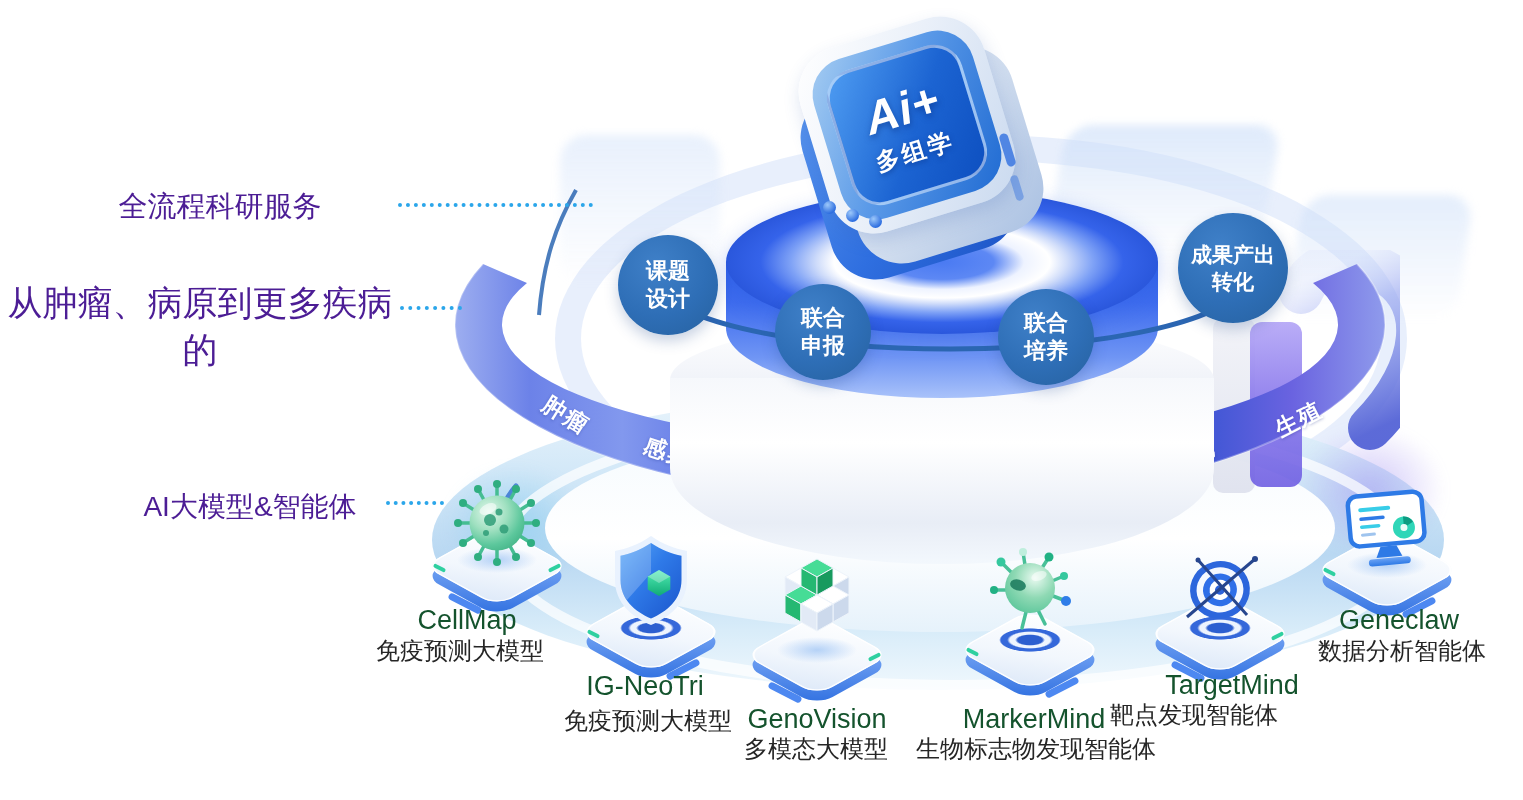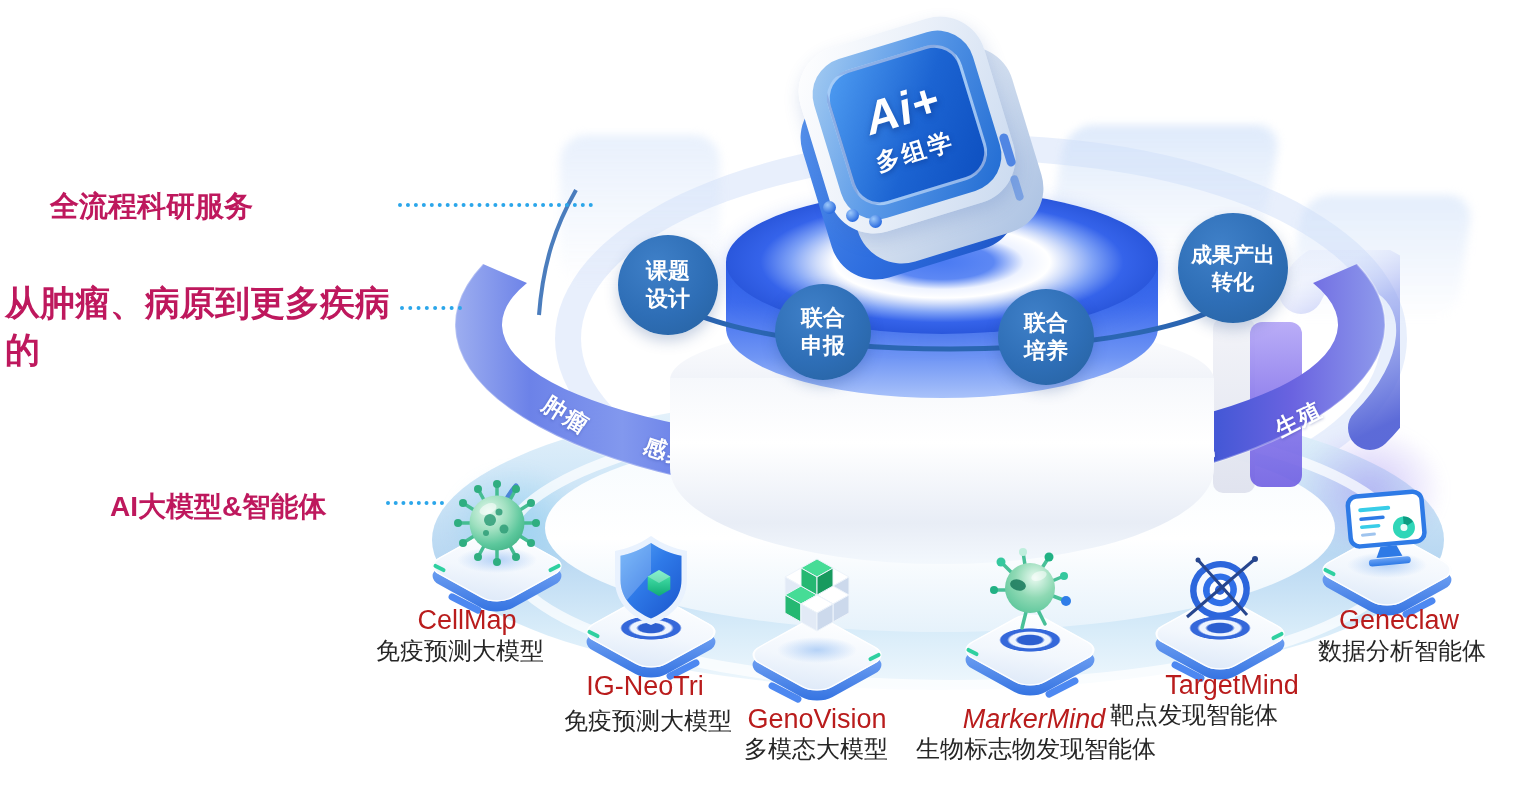--- a/index.html
+++ b/index.html
@@ -102,25 +102,25 @@
   .ped-strip.l{left:30px;top:92px;transform:rotate(27deg);}
   .ped-strip.r{left:94px;top:92px;transform:rotate(-27deg);}
   .ped-green{position:absolute;width:13px;height:4px;border-radius:2px;background:#2fd0a0;}
   .ped-green.l{left:16px;top:58px;transform:rotate(27deg);}
   .ped-green.r{left:131px;top:58px;transform:rotate(-27deg);}
   .pad{z-index:11;width:88px;height:34px;border-radius:50%;
     background:radial-gradient(closest-side,#2d5fd0 0% 28%,#eef4fe 34% 46%,#3568da 52% 66%,rgba(255,255,255,0) 70%);}
   .glow{z-index:11;width:80px;height:26px;border-radius:50%;
     background:radial-gradient(closest-side,rgba(165,200,245,.8),rgba(165,200,245,0));}
   .agent-icon{z-index:12;}
-  .agent-name{z-index:13;width:260px;text-align:center;font-size:27px;line-height:32px;color:#b91c1c;}
+  .agent-name{z-index:13;width:260px;text-align:center;font-size:27px;line-height:32px;color:#14532d;}
   .agent-desc{z-index:13;width:300px;text-align:center;font-size:24px;line-height:30px;color:#262626;}
 
   
-  .llabel{z-index:14;color:#be185d;font-weight:bold;}
+  .llabel{z-index:14;color:#4c1d95;font-weight:normal;text-align:center;}
   .l1{left:50px;top:188px;width:340px;font-size:29px;line-height:36px;}
   .l2{left:5px;top:279px;width:390px;font-size:35px;line-height:47px;}
   .l3{left:110px;top:490px;width:280px;font-size:28px;line-height:34px;}
   .dots{z-index:14;border-top:4px dotted #2ba6ea;height:0;}
   .dt1{left:398px;top:203px;width:195px;}
   .dt2{left:400px;top:306px;width:62px;}
   .dt3{left:386px;top:501px;width:58px;}
 </style>
 </head>
 <body>
@@ -438,21 +438,21 @@
       <rect x="34" y="84" width="42" height="7" rx="3.5" fill="url(#mg6)"></rect>
     </g>
   </svg>
 
   <div class="abs agent-name" style="left:337px;top:604px;">CellMap</div>
   <div class="abs agent-desc" style="left:310px;top:636px;">免疫预测大模型</div>
   <div class="abs agent-name" style="left:515px;top:670px;">IG-NeoTri</div>
   <div class="abs agent-desc" style="left:498px;top:706px;">免疫预测大模型</div>
   <div class="abs agent-name" style="left:687px;top:703px;">GenoVision</div>
   <div class="abs agent-desc" style="left:666px;top:734px;">多模态大模型</div>
-  <div class="abs agent-name" style="left:904px;top:703px;font-style:italic;">MarkerMind</div>
+  <div class="abs agent-name" style="left:904px;top:703px;">MarkerMind</div>
   <div class="abs agent-desc" style="left:886px;top:734px;">生物标志物发现智能体</div>
   <div class="abs agent-name" style="left:1102px;top:669px;">TargetMind</div>
   <div class="abs agent-desc" style="left:1044px;top:700px;">靶点发现智能体</div>
   <div class="abs agent-name" style="left:1269px;top:604px;">Geneclaw</div>
   <div class="abs agent-desc" style="left:1252px;top:636px;">数据分析智能体</div>
 
   <div class="abs llabel l1">全流程科研服务</div>
   <div class="abs llabel l2">
     <div>从肿瘤、病原到更多疾病的</div>
   </div>

